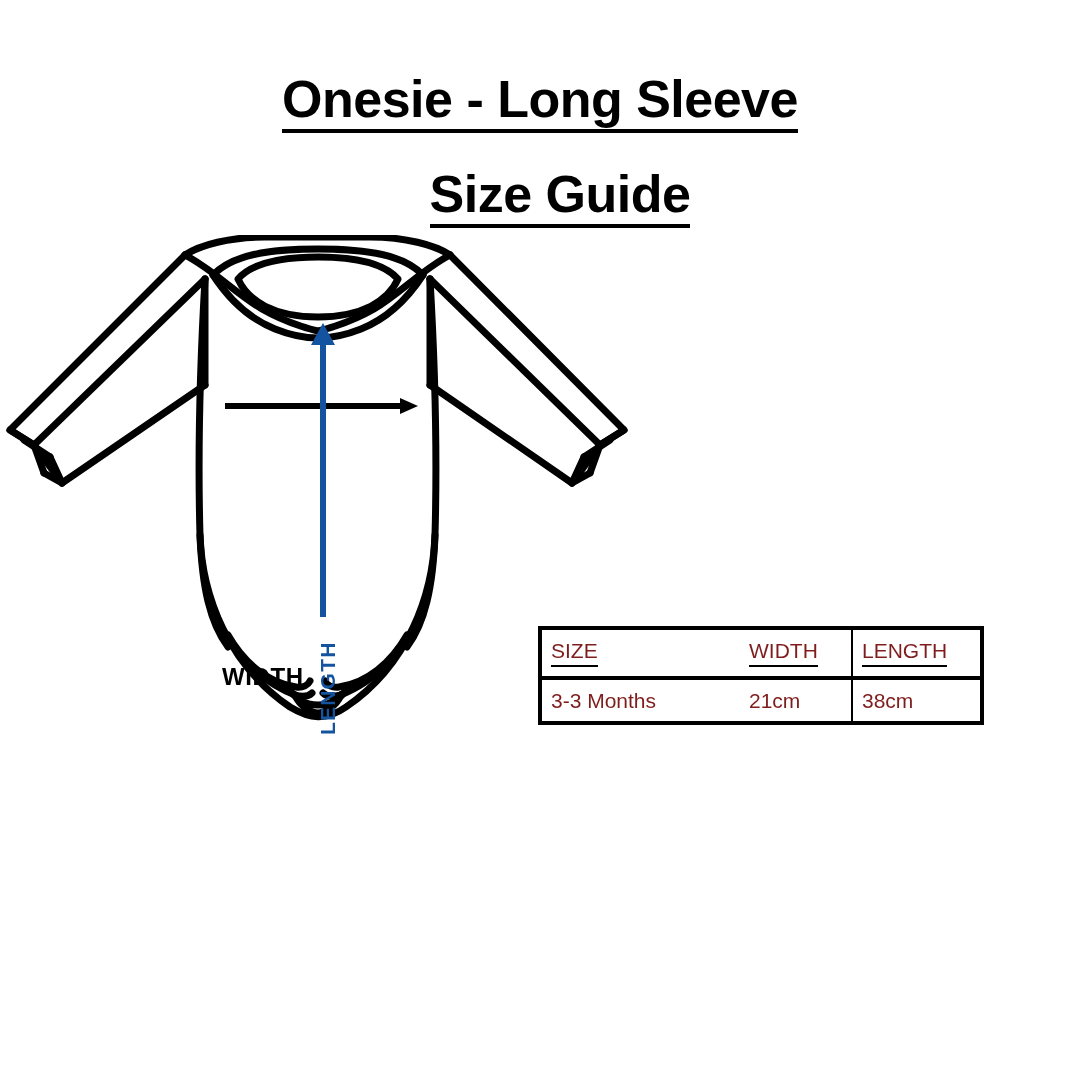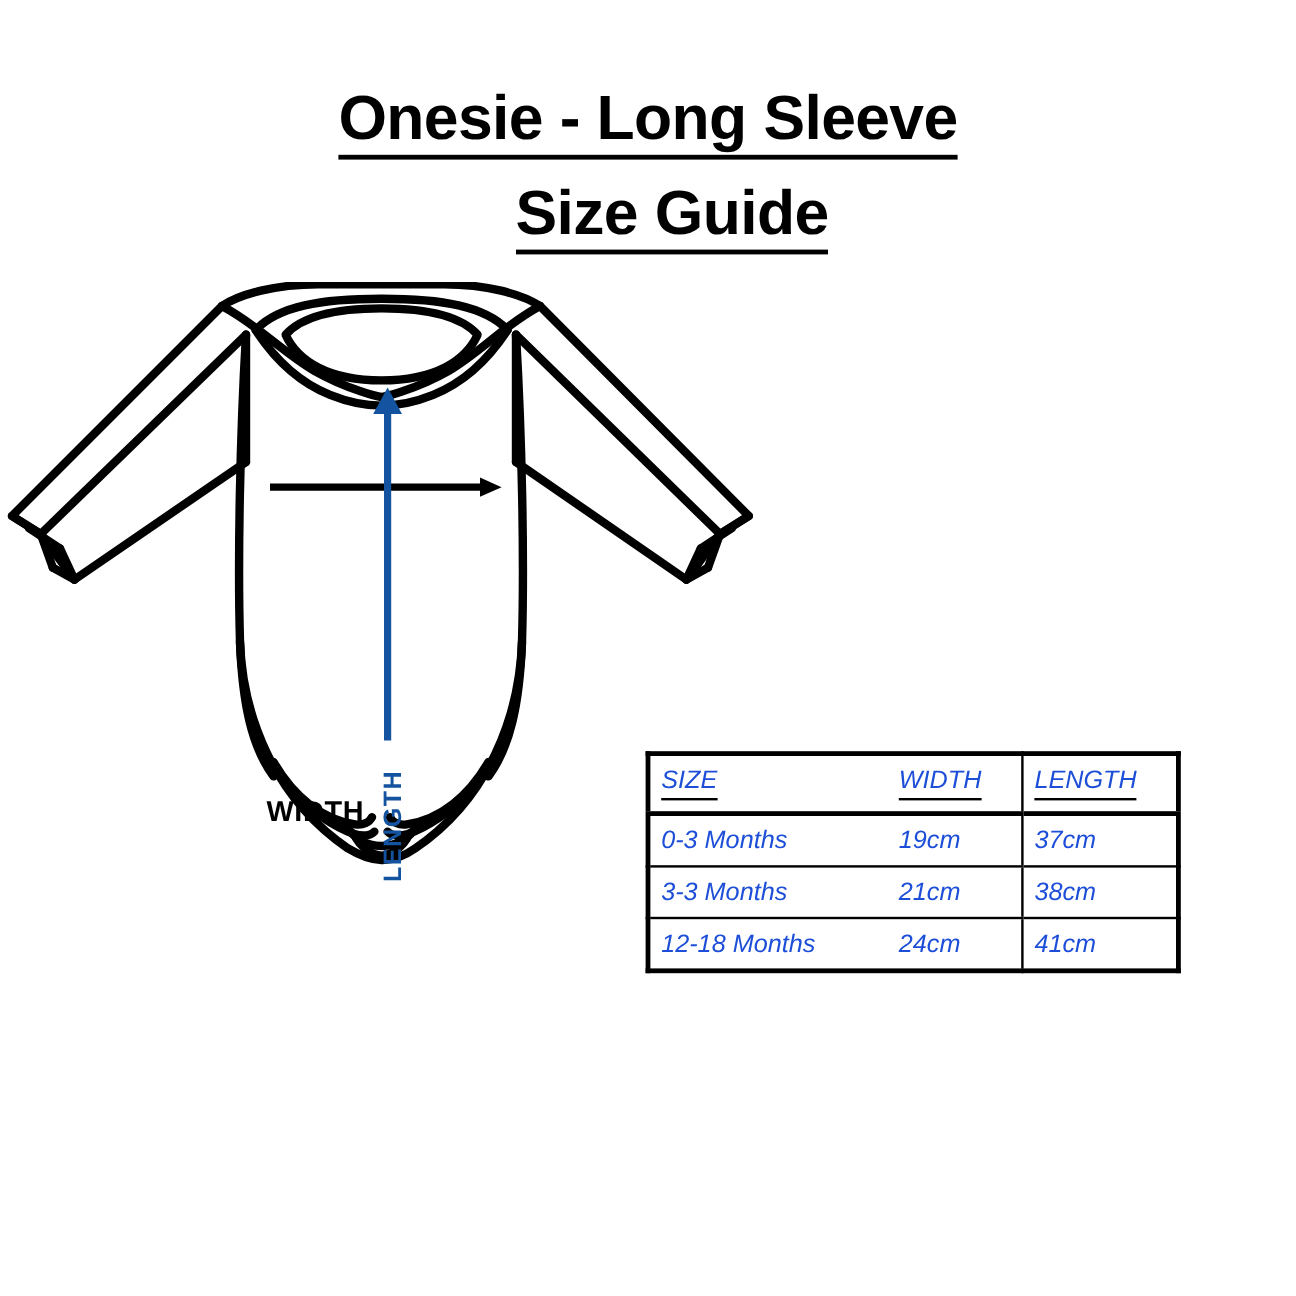--- a/index.html
+++ b/index.html
@@ -42,21 +42,21 @@
     margin: 0 auto;
     text-decoration: underline;
   }
   .title-line span.u {
     display: inline-block;
     border-bottom: 4px solid #000000;
     padding-bottom: 2px;
     line-height: 1.06;
   }
   #title-line-2 {
-    margin-top: 18px;
+    margin-top: 34px;
     padding-left: 40px;
   }
 
   
   #garment {
     position: absolute;
     left: 0px;
     top: 235px;
     width: 660px;
     height: 510px;
@@ -99,26 +99,25 @@
     width: 442px;
   }
   table#size-table {
     border-collapse: collapse;
     width: 442px;
     table-layout: fixed;
     background: #ffffff;
   }
   table#size-table td {
     font-size: 21px;
-    color: #1d4ed8;
+    color: #7f1d1d;
     padding: 0 0 0 9px;
     height: 41px;
     vertical-align: middle;
     border-bottom: 2px solid #000000;
-    font-style: italic;
   }
   
   col.c-size   { width: 200px; }
   col.c-width  { width: 112px; }
   col.c-length { width: 130px; }
 
   
   table#size-table {
     border-left: 4px solid #000000;
     border-right: 4px solid #000000;
@@ -273,31 +272,21 @@
         <col class="c-length">
       </colgroup>
       <tbody>
         <tr class="header-row">
           <td class="col-size"><span class="hdr">SIZE</span></td>
           <td class="col-width"><span class="hdr">WIDTH</span></td>
           <td class="col-length"><span class="hdr">LENGTH</span></td>
         </tr>
 
         <tr>
-          <td class="col-size">0-3 Months</td>
-          <td class="col-width">19cm</td>
-          <td class="col-length">37cm</td>
-        </tr>
-        <tr>
           <td class="col-size">3-3 Months</td>
           <td class="col-width">21cm</td>
           <td class="col-length">38cm</td>
         </tr>
-        <tr>
-          <td class="col-size">12-18 Months</td>
-          <td class="col-width">24cm</td>
-          <td class="col-length">41cm</td>
-        </tr>
       </tbody>
     </table>
   </div>
 
 </div>
 
 </body></html>

